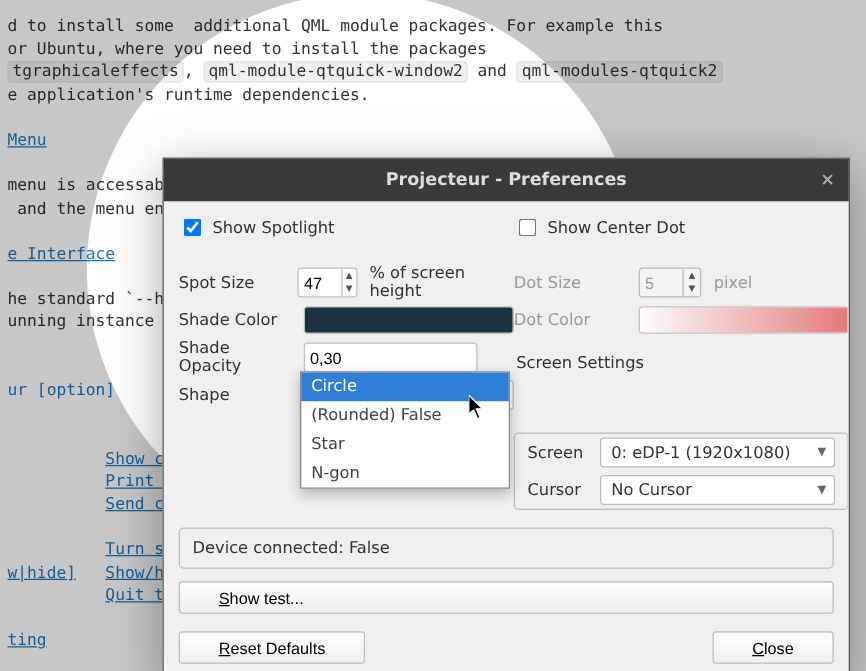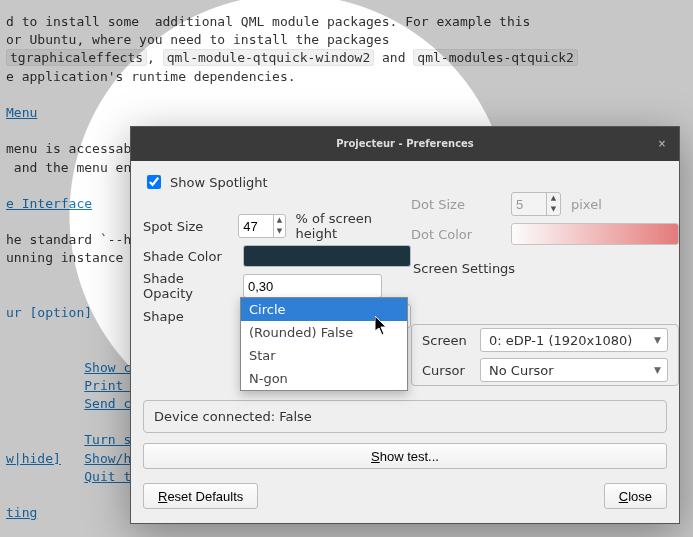--- a/index.html
+++ b/index.html
@@ -60,21 +60,21 @@
     border: 1px solid #555;
     box-shadow: 0 10px 40px rgba(0,0,0,0.35);
     color: var(--dlg-fg);
   }
   .dlg-header {
     background: var(--dlg-header);
     color: #ddd;
     height: 34px; line-height: 34px;
     text-align: center;
     position: relative;
-    font-size: 10px;
+    font-size: 14px;
     font-weight: 600;
   }
   .dlg-close {
     position: absolute; right: 0; top: 0;
     width: 34px; height: 34px; line-height: 34px;
     text-align: center; color: #aaa; cursor: pointer;
   }
   .dlg-body { padding: 10px 12px 14px 12px; }
   .cols { display: flex; align-items: flex-start; }
   .col { flex: 1 1 50%; }
@@ -141,24 +141,24 @@
     border: 1px solid var(--border); border-radius: 4px;
     padding: 0 10px;
     margin-top: 48px;
   }
 
   .status {
     border: 1px solid var(--border); border-radius: 4px;
     padding: 8px 10px; margin-top: 14px; font-size: 13px;
   }
   .btn {
-    display: inline-flex; align-items: center; justify-content: center;
+    display: inline-flex; align-items: center; justify-content: flex-start;
     border: 1px solid var(--border); border-radius: 3px;
     background: linear-gradient(#fdfdfd,#efefef);
-    height: 26px; padding: 0 14px; font-size: 13px;
+    height: 26px; padding: 0 31px; font-size: 13px;
     cursor: pointer;
   }
   .btn.wide { width: 100%; margin-top: 10px; }
   .btn u { text-decoration: underline; }
   .footer { display: flex; justify-content: space-between; margin-top: 14px; }
 
   
   .cursor {
     position: absolute;
     left: 375px; top: 316px;
@@ -247,20 +247,24 @@
             <span class="lab">Shape</span>
             <span class="select wide">
               <span>Circle</span>
               <span class="chev">▼</span>
             </span>
           </div>
         </div>
       </div>
 
       <div class="col">
+        <label class="ck">
+          <input type="checkbox" style="">
+          <span>Show Center Dot</span>
+        </label>
         <div class="frm">
           <div class="row disabled">
             <span class="lab">Dot Size</span>
             <span class="spin disabled">
               <input disabled="" value="5" style="">
               <span class="btns">
                   <span>▲</span>
                   <span>▼</span>
                 </span>
             </span>

